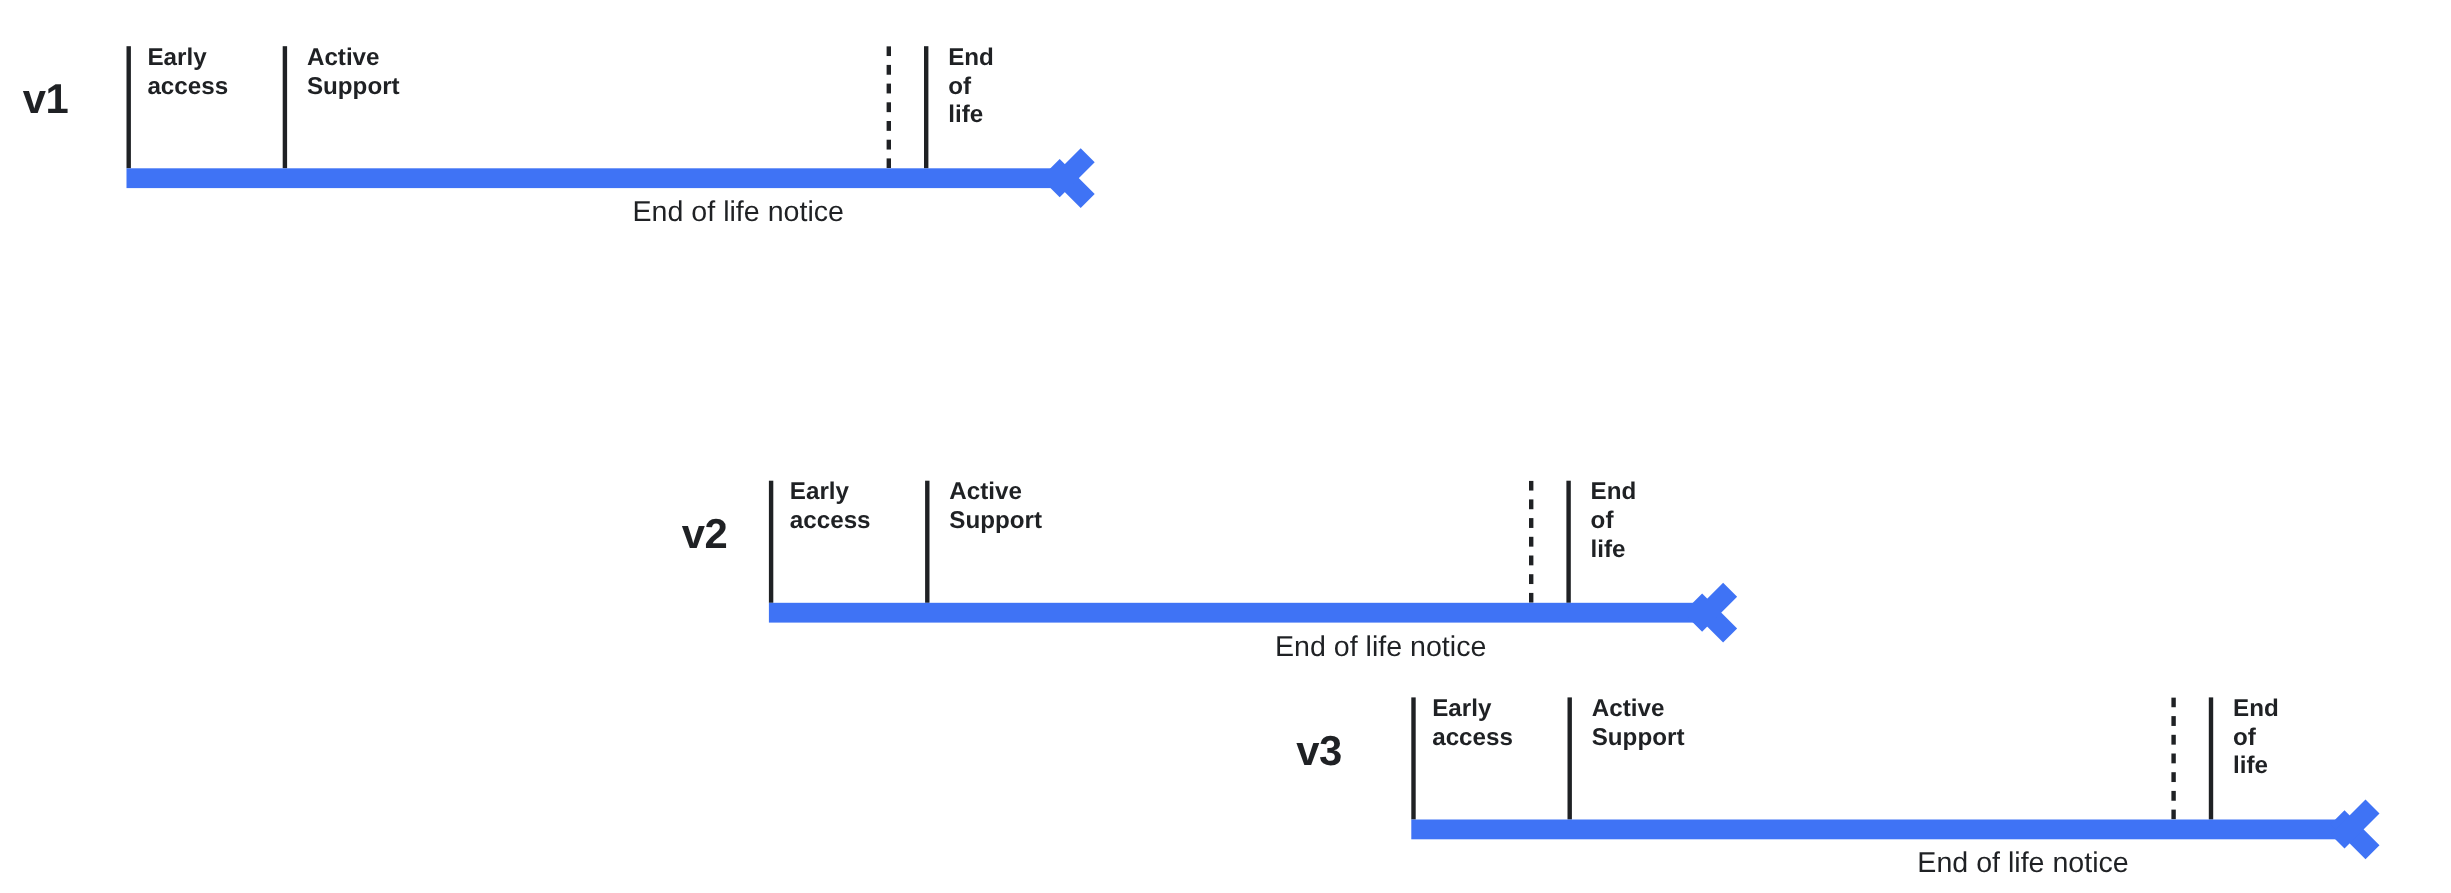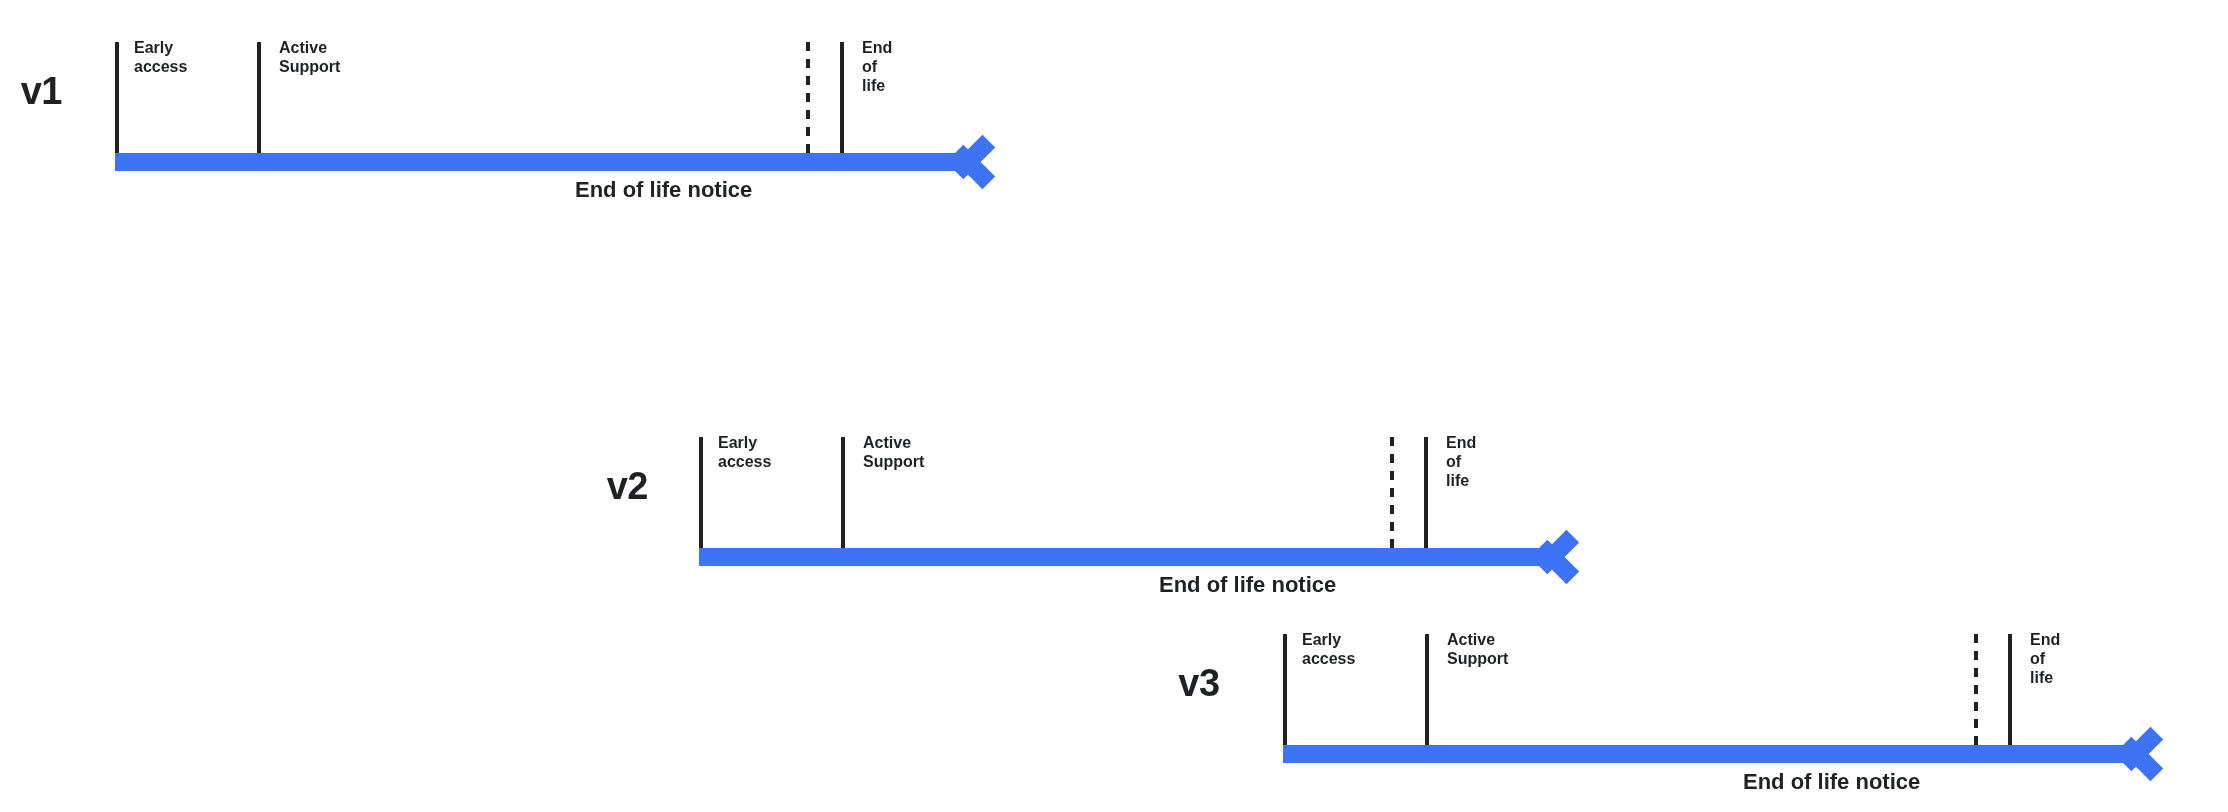--- a/index.html
+++ b/index.html
@@ -57,32 +57,32 @@
       transparent 9px,
       transparent 17px
     );
     background-size: 4px 17px;
     background-repeat: repeat-y;
   }
 
   
   .phase-label {
     position: absolute;
-    font-size: 16px;
+    font-size: 22px;
     font-weight: 700;
     color: #1f2124;
     line-height: 1.18;
     white-space: pre-line;
   }
 
   
   .notice-label {
     position: absolute;
-    font-size: 22px;
-    font-weight: 700;
+    font-size: 26px;
+    font-weight: 400;
     color: #1f2124;
     line-height: 1.18;
     white-space: nowrap;
   }
 
   
   .arrow-shaft {
     position: absolute;
     height: 18px;
   }
@@ -143,21 +143,21 @@
     <div class="arrow-head" style="left:955px; top:133px;">
       <i class="up" style="background:#3F73F5;"></i>
       <i class="dn" style="background:#3F73F5;"></i>
     </div>
 
     <div class="notice-label" style="left:575px; top:177px;">End of life notice</div>
   </div>
 
   <div class="timeline-row" style="left:584px; top:395px;">
 
-    <div class="version-label" style="left:2px; top:72px; width:62px;">v2</div>
+    <div class="version-label" style="left:15px; top:72px; width:62px;">v2</div>
 
     <div class="divider" style="left:115px; top:42px; height:111px;"></div>
 
     <div class="phase-label" style="left:134px; top:39px;">Early
 access</div>
 
     <div class="divider" style="left:257px; top:42px; height:111px;"></div>
 
     <div class="phase-label" style="left:279px; top:39px;">Active Support</div>
 

